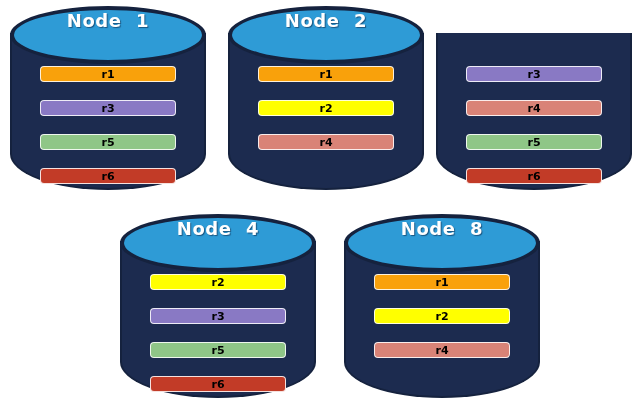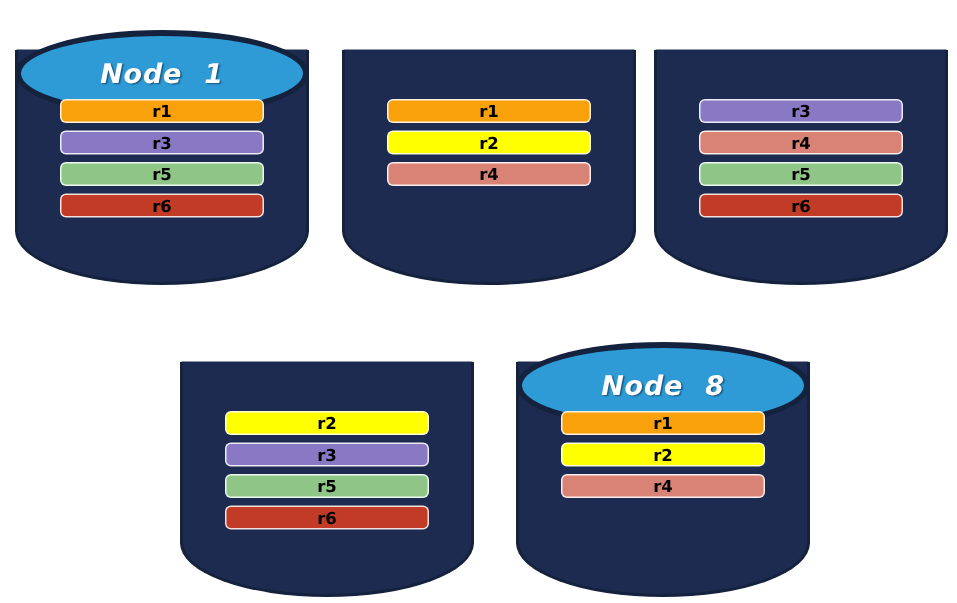--- a/index.html
+++ b/index.html
@@ -35,50 +35,48 @@
     bottom: 0;
     background: var(--cyl-body);
     border: 2px solid var(--cyl-outline);
     border-top: none;
     box-sizing: border-box;
     border-radius: 0 0 50% 50% / 0 0 36px 36px;
   }
   .node-top {
     position: absolute;
     left: 0;
-    top: 16px;
+    top: 2px;
     width: 100%;
     height: 58px;
     box-sizing: border-box;
     background: var(--cyl-top);
     border: 4px solid var(--cyl-outline);
     border-radius: 50%;
     display: flex;
-    align-items: center;
     justify-content: center;
-    font-style: italic;
   }
   .node-title {
     color: var(--title-color);
     font-size: 18px;
     font-weight: bold;
     letter-spacing: 0.5px;
     word-spacing: 8px;
     text-shadow: 1px 1px 1px rgba(10, 30, 60, 0.55);
     white-space: nowrap;
   }
   .bars {
     position: absolute;
     left: 0;
     right: 0;
     top: 62px;
     display: flex;
     flex-direction: column;
     align-items: center;
-    gap: 5px;
+    gap: 18px;
   }
   .bar {
     width: 136px;
     height: 16px;
     box-sizing: border-box;
     border: 1px solid rgba(255, 255, 255, 0.85);
     border-radius: 4px;
     display: flex;
     align-items: center;
     justify-content: center;
@@ -109,20 +107,23 @@
         <div class="bar" style="background: rgb(143, 198, 135);">
           <span>r5</span>
         </div>
         <div class="bar" style="background: rgb(194, 59, 39);">
           <span>r6</span>
         </div>
       </div>
   </div>
     <div class="node pos-1">
     <div class="node-body"></div>
+    <div class="node-top">
+      <span class="node-title">Node 2</span>
+    </div>
     <div class="bars">
         <div class="bar" style="background: rgb(249, 161, 11);">
           <span>r1</span>
         </div>
         <div class="bar" style="background: rgb(255, 255, 0);">
           <span>r2</span>
         </div>
         <div class="bar" style="background: rgb(217, 131, 119);">
           <span>r4</span>
         </div>
@@ -140,20 +141,23 @@
         <div class="bar" style="background: rgb(143, 198, 135);">
           <span>r5</span>
         </div>
         <div class="bar" style="background: rgb(194, 59, 39);">
           <span>r6</span>
         </div>
       </div>
   </div>
     <div class="node pos-3">
     <div class="node-body"></div>
+    <div class="node-top">
+      <span class="node-title">Node 4</span>
+    </div>
     <div class="bars">
         <div class="bar" style="background: rgb(255, 255, 0);">
           <span>r2</span>
         </div>
         <div class="bar" style="background: rgb(137, 121, 196);">
           <span>r3</span>
         </div>
         <div class="bar" style="background: rgb(143, 198, 135);">
           <span>r5</span>
         </div>

